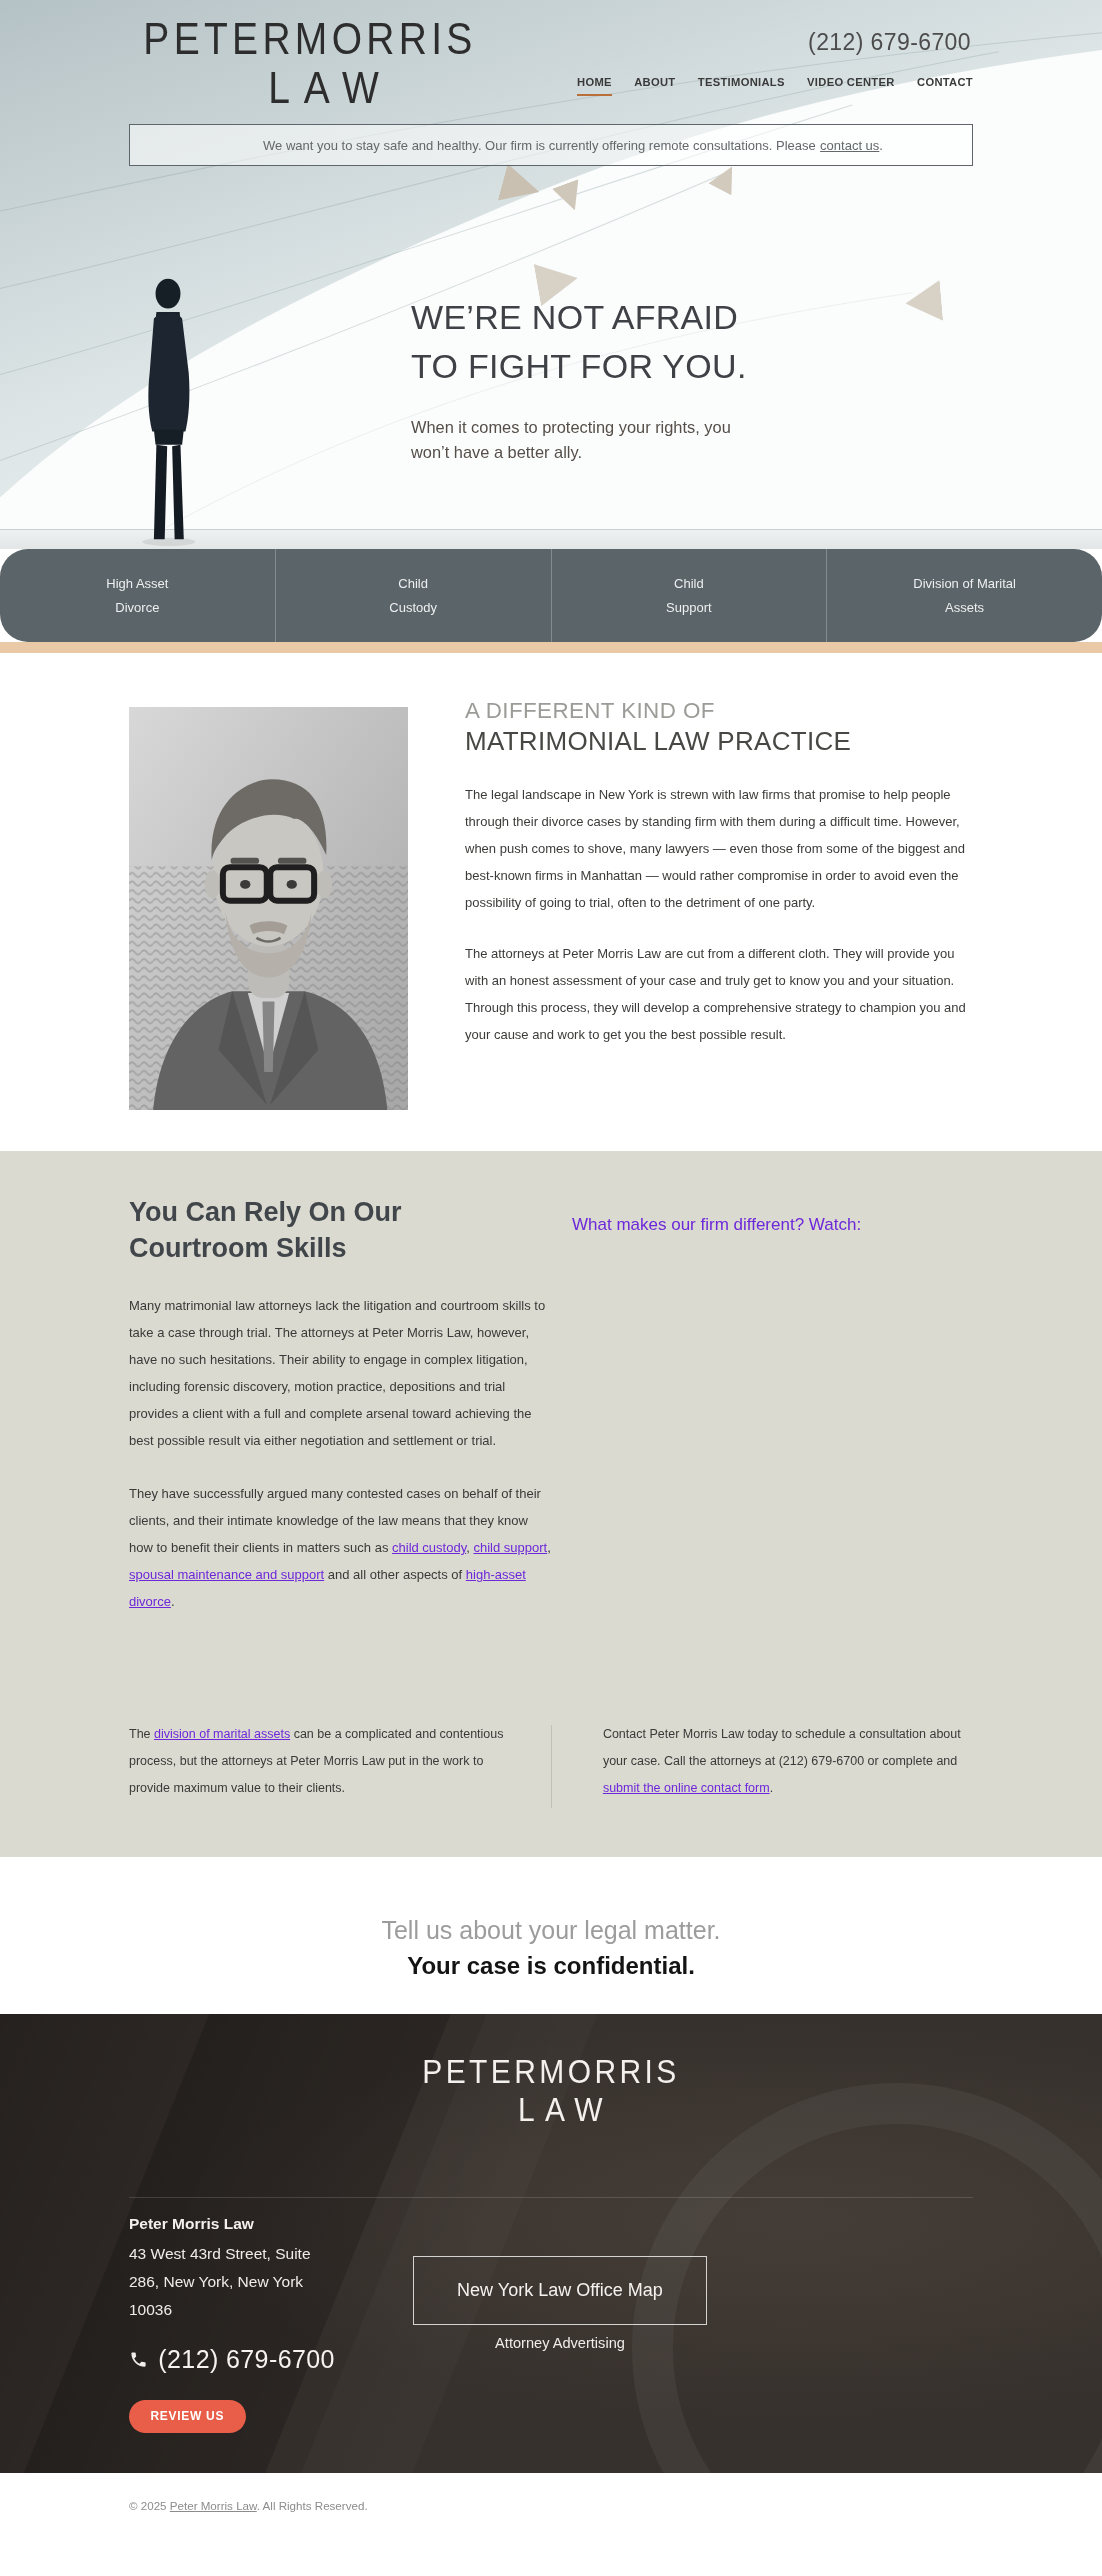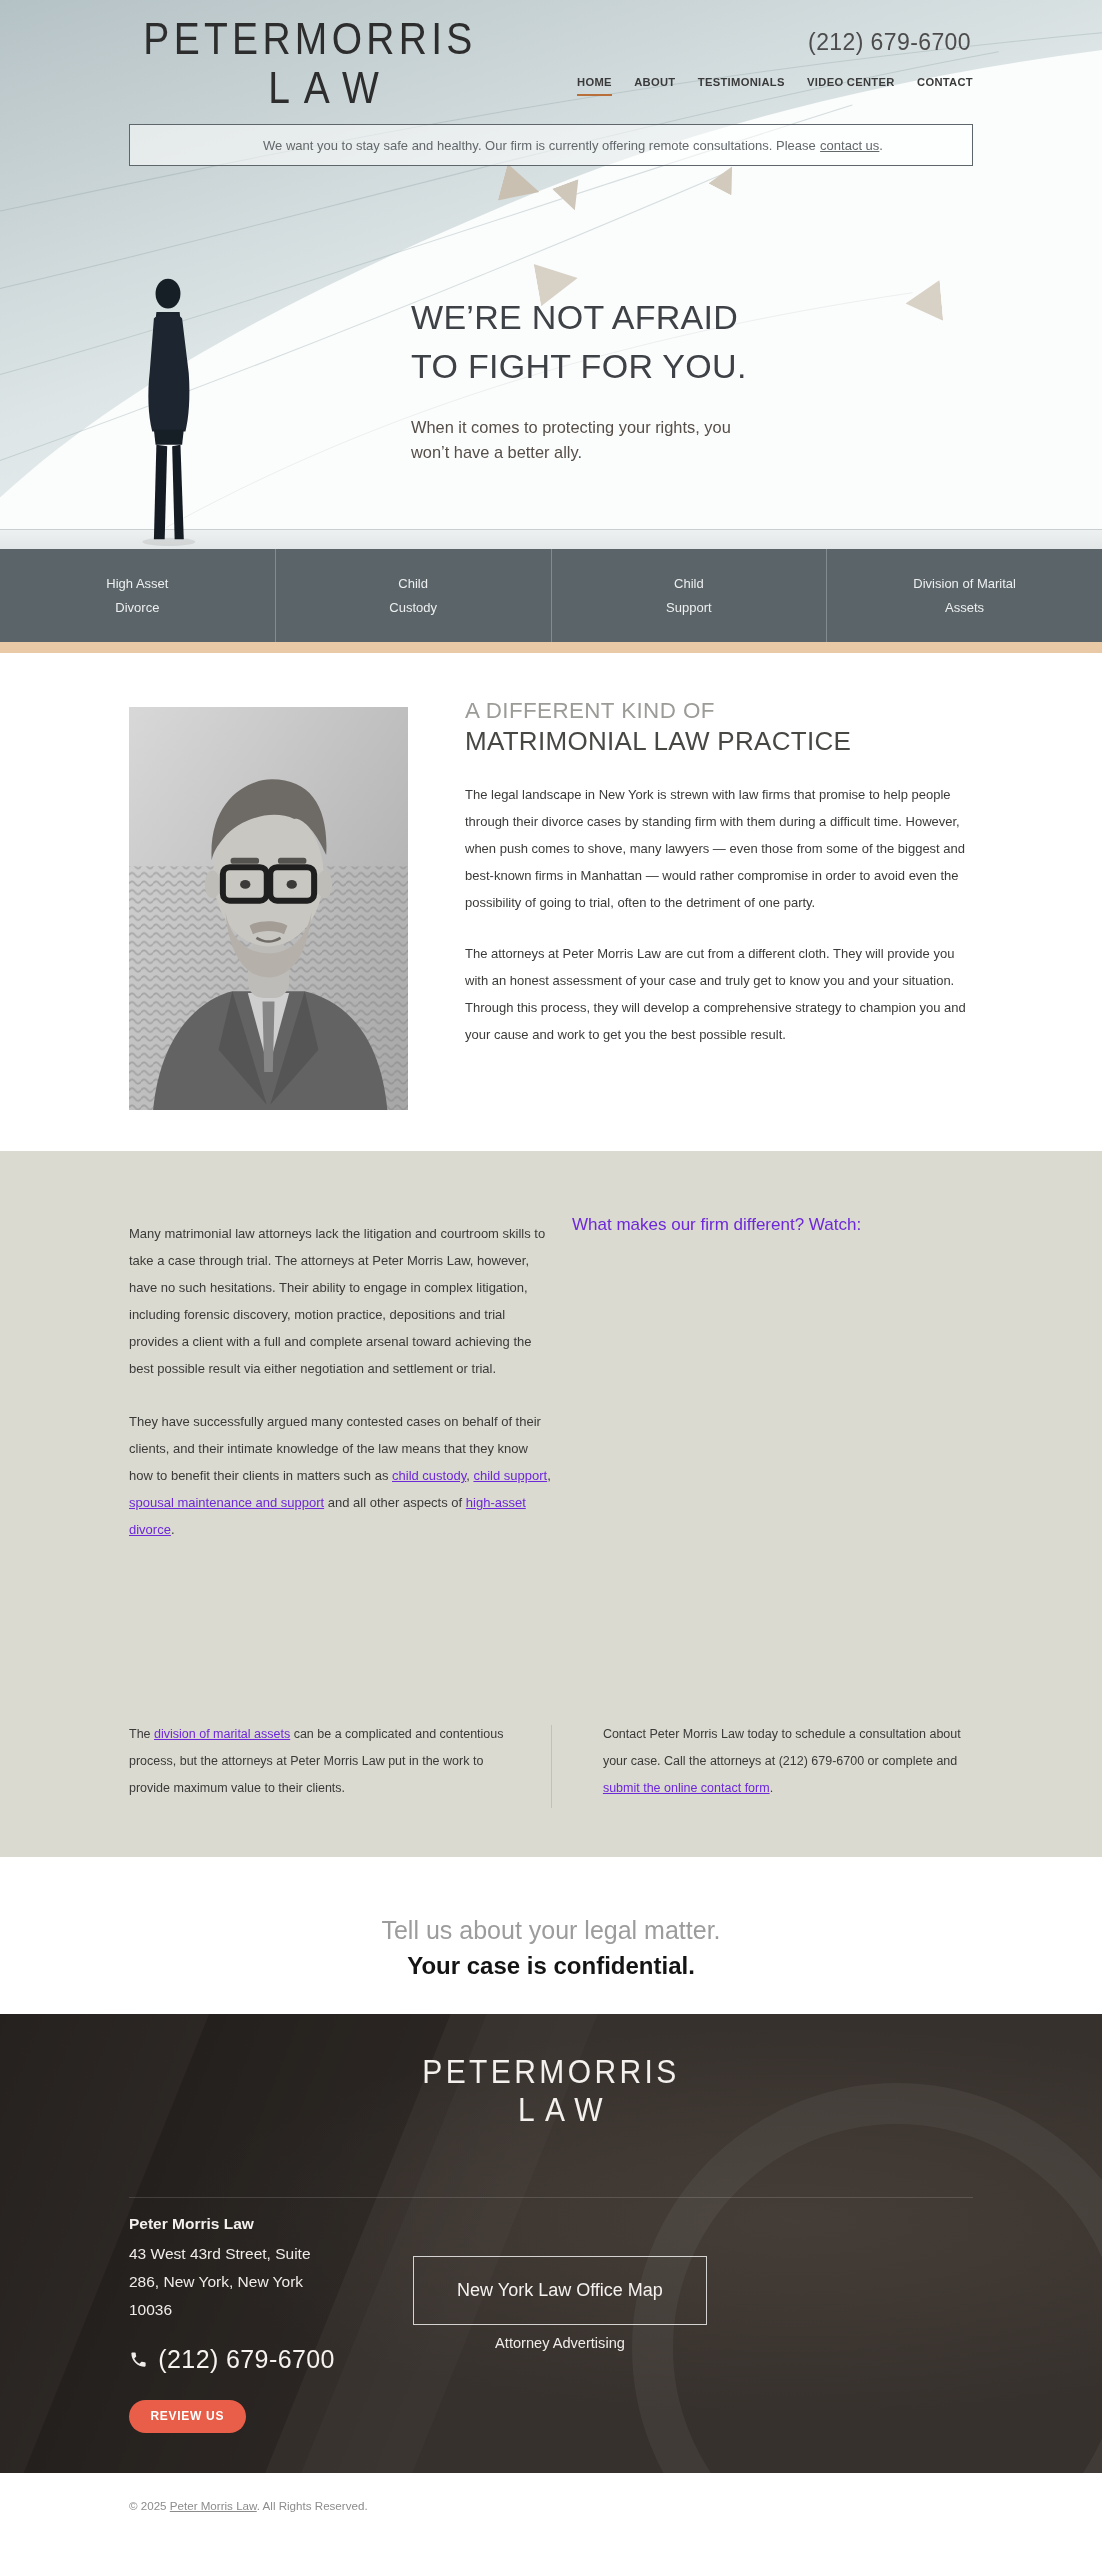--- a/index.html
+++ b/index.html
@@ -25,21 +25,21 @@
     font-size:13px;color:#63686b;padding-left:44px;}
   .notice a{color:#63686b;text-decoration:underline;margin-left:4.3px;cursor:pointer;text-align:right;}
   .tri{position:absolute;}
   .tri div{width:100%;height:100%;clip-path:polygon(50% 0,0 100%,100% 100%);}
   .hero-copy{left:411px;top:293px;}
   .hero-copy h1{margin:0;font-size:34px;line-height:49px;font-weight:500;color:#3e4145;letter-spacing:0.3px;}
   .hero-copy p{margin:24px 0 0;font-size:16.4px;line-height:25px;color:#564f49;font-weight:400;}
   .hero-man{left:129px;top:272px;width:83px;height:274px;}
 
   
-  .practice{display:flex;height:93px;background:#5b6468;}
+  .practice{display:flex;height:93px;background:#5b6468;border-radius:28px;}
   .practice .cell{flex:1;display:flex;flex-direction:column;align-items:center;justify-content:center;
     color:#edeff0;font-size:13px;font-weight:300;line-height:24px;cursor:pointer;text-align:center;}
   .practice .cell + .cell{border-left:0.9px solid rgba(255,255,255,.25);}
   .tanstrip{height:11.2px;background:#e9c9a6;}
 
   
   .about{position:relative;height:498px;background:#fff;}
   .about-photo{left:129px;top:54px;width:279px;height:403px;display:block;}
   .about-copy{left:465px;top:45px;width:514px;}
   .about-copy .h1{font-size:22.4px;font-weight:300;color:#9b9b97;letter-spacing:0.4px;}
@@ -233,20 +233,21 @@
     <div class="about-copy abs">
       <div class="h1">A DIFFERENT KIND OF</div>
       <div class="h2">MATRIMONIAL LAW PRACTICE</div>
       <p>The legal landscape in New York is strewn with law firms that promise to help people through their divorce cases by standing firm with them during a difficult time. However, when push comes to shove, many lawyers — even those from some of the biggest and best-known firms in Manhattan — would rather compromise in order to avoid even the possibility of going to trial, often to the detriment of one party.</p>
       <p>The attorneys at Peter Morris Law are cut from a different cloth. They will provide you with an honest assessment of your case and truly get to know you and your situation. Through this process, they will develop a comprehensive strategy to champion you and your cause and work to get you the best possible result.</p>
     </div>
   </section>
 
   <section class="skills">
     <div class="skills-left abs">
+      <h2><span>You Can Rely On Our</span><br><span>Courtroom Skills</span></h2>
       <p>Many matrimonial law attorneys lack the litigation and courtroom skills to take a case through trial. The attorneys at Peter Morris Law, however, have no such hesitations. Their ability to engage in complex litigation, including forensic discovery, motion practice, depositions and trial provides a client with a full and complete arsenal toward achieving the best possible result via either negotiation and settlement or trial.</p>
       <p><span>They have successfully argued many contested cases on behalf of their clients, and their intimate knowledge of the law means that they know how to benefit their clients in matters such as </span><a>child custody</a><span>, </span><a>child support</a><span>, </span><a>spousal maintenance and support</a><span> and all other aspects of </span><a>high-asset divorce</a><span>.</span></p>
     </div>
 
     <div class="video-h abs">What makes our firm different? Watch:</div>
 
     <div class="infos abs">
       <div class="col-l">
         <p><span>The </span><a>division of marital assets</a><span> can be a complicated and contentious process, but the attorneys at Peter Morris Law put in the work to provide maximum value to their clients.</span></p>
       </div>

